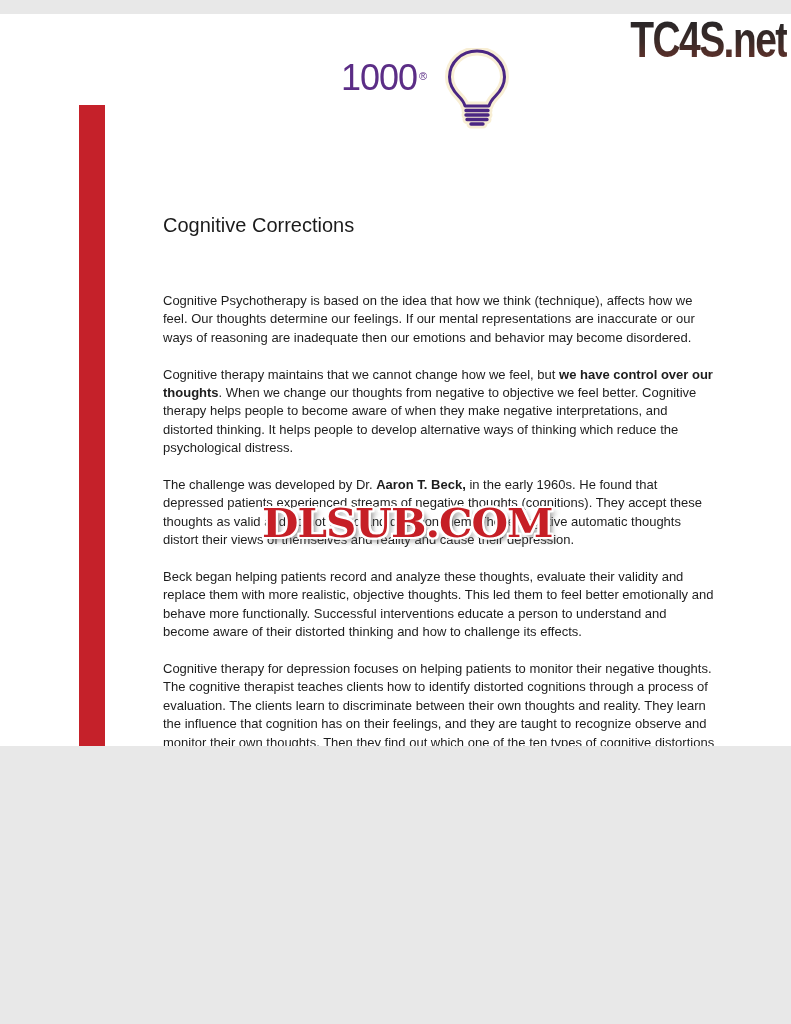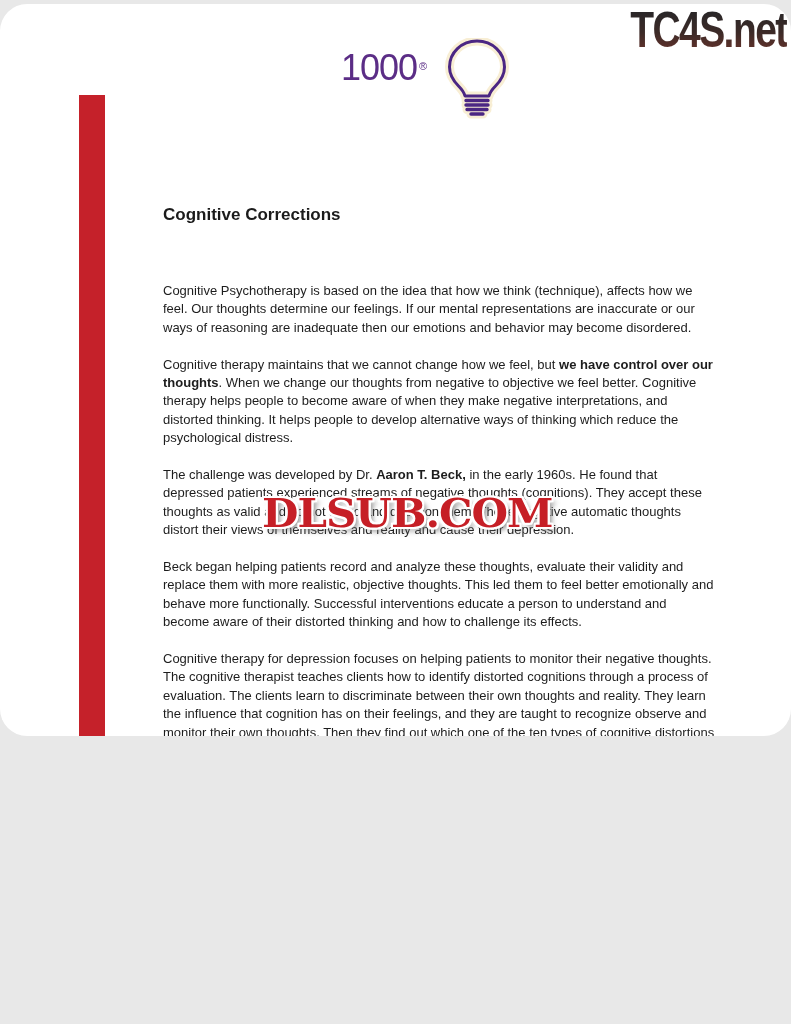--- a/index.html
+++ b/index.html
@@ -1,21 +1,20 @@
 <!DOCTYPE html>
 <html><head>
 <meta charset="utf-8">
 <style>
   * { margin:0; padding:0; box-sizing:border-box; }
   html,body { background:#e8e8e8; }
   .page {
-    position:relative; width:791px; height:732px; margin:4px auto;
+    position:relative; width:791px; height:732px; margin:14px auto;
     background:#ffffff; overflow:hidden;
     font-family:"Liberation Sans", sans-serif;
-    border-radius:27px;
   }
 
   
   .tc4s {
     position:absolute; top:1px; right:4px;
     font-family:"Liberation Sans", sans-serif;
     font-weight:bold; font-size:50px; letter-spacing:-2px; line-height:1;
     transform:scaleX(0.78); transform-origin:100% 0;
     background:linear-gradient(180deg,#2a2728 15%,#3c2a27 55%,#6b342c 100%);
     -webkit-background-clip:text; background-clip:text; color:transparent;
@@ -37,21 +36,21 @@
   
   .sidebar {
     position:absolute; left:79px; top:91px; width:26px; height:879px;
     display:flex; flex-direction:column;
   }
   .sidebar-bar { flex:1; }
   .sq { height:21px; width:26px; }
 
   
   .content { position:absolute; left:163px; top:199px; width:552px; color:#1d1d1d; }
-  .page-title { font-size:17px; font-weight:700; line-height:24px; color:#1b1b1b; }
+  .page-title { font-size:20px; font-weight:400; line-height:24px; color:#1b1b1b; }
   .paras { margin-top:55px; }
   .paras p { font-size:13px; line-height:18.4px; margin:0 0 18.4px 0; }
   .paras .b { font-weight:bold; }
 
   
   .dlsub {
     position:absolute; left:262px; top:489px; z-index:3;
     font-family:"DejaVu Serif", serif; font-weight:bold;
     font-size:42px; line-height:1; letter-spacing:-1px;
     color:#c61f26;

